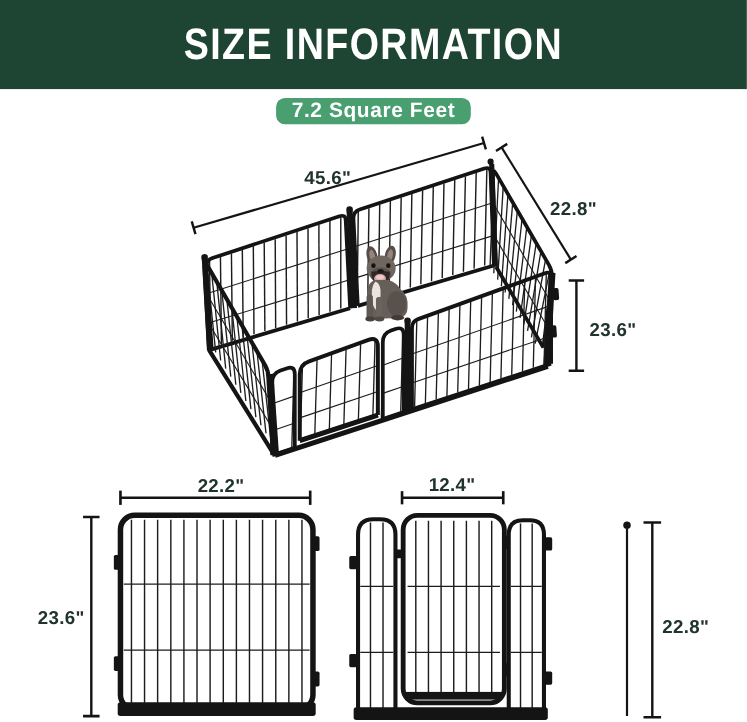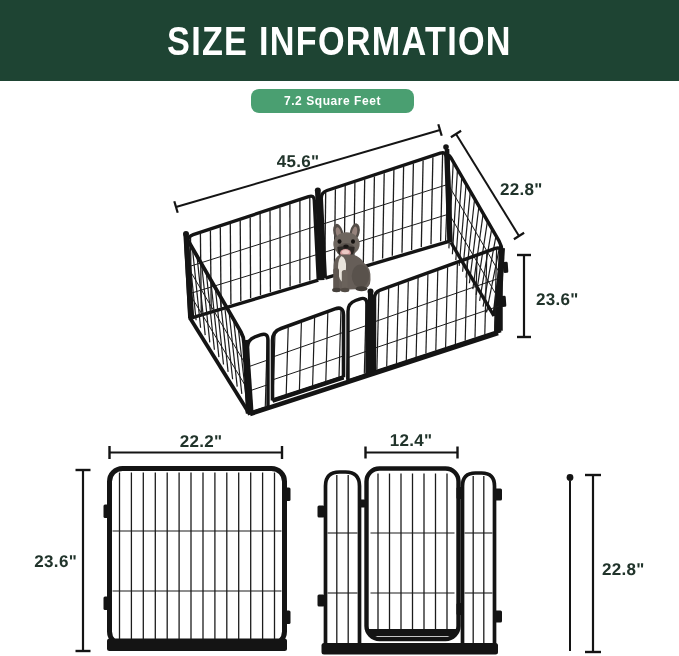--- a/index.html
+++ b/index.html
@@ -11,22 +11,22 @@
 </style>
 </head>
 <body>
 
 <div style="position:absolute;left:0;top:0;width:679px;height:81px;background:#1e4433;"></div>
 
 <div style="position:absolute;left:0;top:19px;width:679px;text-align:center;color:#ffffff;
             font-size:40px;font-weight:bold;letter-spacing:1.5px;transform:scaleX(0.855);
             transform-origin:339px 0;">SIZE INFORMATION</div>
 
-<div style="position:absolute;left:251px;top:89px;width:163px;height:24px;background:#4a9f71;
-            border-radius:8px;color:#ffffff;font-size:12px;font-weight:bold;text-align:center;
+<div style="position:absolute;left:251px;top:89px;width:177px;height:24px;background:#4a9f71;
+            border-radius:8px;color:#ffffff;font-size:19px;font-weight:bold;text-align:center;
             line-height:24px;letter-spacing:0.55px;">7.2 Square Feet</div>
 
 <svg width="679" height="656" viewBox="0 0 679 656" style="position:absolute;left:0;top:0;">
 
 <line x1="190.5" y1="237.0" x2="191.5" y2="315.7" stroke="#1c1c1c" stroke-width="1.3" stroke-linecap="butt"></line>
 <line x1="200.4" y1="233.7" x2="201.3" y2="312.7" stroke="#1c1c1c" stroke-width="1.3" stroke-linecap="butt"></line>
 <line x1="210.4" y1="230.5" x2="211.2" y2="309.8" stroke="#1c1c1c" stroke-width="1.3" stroke-linecap="butt"></line>
 <line x1="220.3" y1="227.2" x2="221.1" y2="306.9" stroke="#1c1c1c" stroke-width="1.3" stroke-linecap="butt"></line>
 <line x1="230.3" y1="223.9" x2="230.9" y2="303.9" stroke="#1c1c1c" stroke-width="1.3" stroke-linecap="butt"></line>
 <line x1="240.2" y1="220.6" x2="240.8" y2="301.0" stroke="#1c1c1c" stroke-width="1.3" stroke-linecap="butt"></line>

